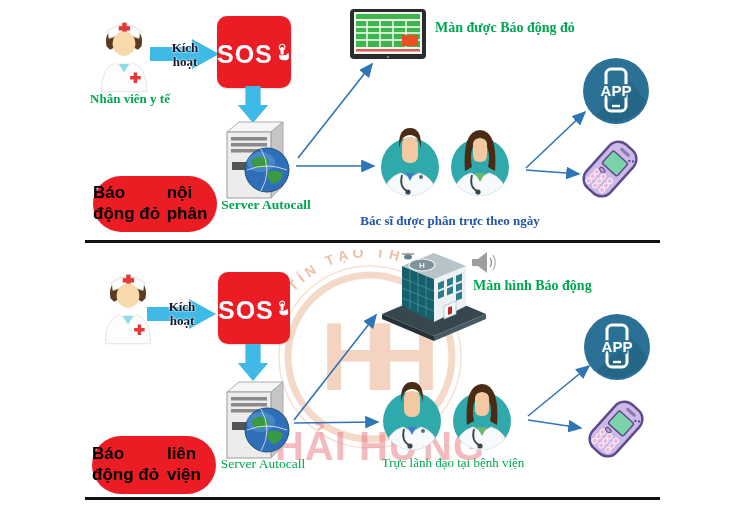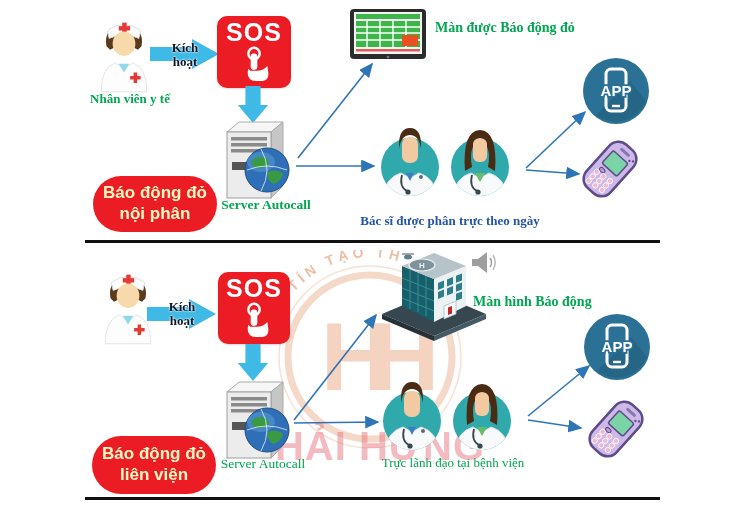--- a/index.html
+++ b/index.html
@@ -3,24 +3,24 @@
 <meta charset="utf-8">
 <style>
   html,body{margin:0;padding:0;background:#fff;}
   #canvas{position:relative;width:750px;height:512px;background:#fff;overflow:hidden;
           font-family:"Liberation Serif",serif;}
   .abs{position:absolute;}
   .lbl{font-weight:bold;text-align:center;line-height:1.15;}
   .green{color:#00A651;}
   .blue{color:#2355A4;}
   .serif{font-family:"Liberation Serif",serif;}
-  .badge{background:#EC1C24;border-radius:30px;color:#fef9c3;display:flex;flex-direction:column;
+  .badge{background:#EC1C24;border-radius:30px;color:#000000;display:flex;flex-direction:row;
          justify-content:center;align-items:center;font-family:"Liberation Sans",sans-serif;
          font-weight:bold;font-size:17px;line-height:1.22;z-index:3;}
-  .sos{background:#EC1C24;border-radius:10px;display:flex;flex-direction:column;align-items:center;
+  .sos{background:#EC1C24;border-radius:10px;display:flex;flex-direction:row;align-items:center;
        z-index:3;box-shadow:0 1px 2px rgba(0,0,0,.15);}
   .sos .sostxt{color:#fff;font-family:"Liberation Sans",sans-serif;font-weight:bold;
        font-size:25px;letter-spacing:1px;margin-top:4px;line-height:1;}
   .trigger{z-index:4;font-size:13px;font-weight:bold;color:#0f172a;text-align:center;line-height:14px;
        text-shadow:0 0 2px #fff,0 0 2px #fff;}
   .divider{background:#111;height:3px;z-index:3;}
   .icon{z-index:3;}
   .wm{z-index:1;}
   .arrows{z-index:2;pointer-events:none;}
   .wm-name{font-family:"Liberation Sans",sans-serif;font-weight:bold;font-size:40px;
@@ -289,21 +289,21 @@
     <text x="44" y="20" text-anchor="middle" font-family="Liberation Sans,sans-serif" font-weight="bold" font-size="8" fill="#ECF1F3">H</text>
     <line x1="24" y1="6" x2="36" y2="6" stroke="#555" stroke-width="1"></line>
     <ellipse cx="30" cy="9" rx="4" ry="2.5" fill="#607D8B"></ellipse>
   </svg>
 
   <svg class="abs icon" style="left:472px;top:252px" width="26" height="22" viewBox="0 0 26 22">
     <polygon points="0,7 6,7 15,0 15,21 6,14 0,14" fill="#9E9E9E"></polygon>
     <path d="M18 6 Q21 10.5 18 15" stroke="#9E9E9E" stroke-width="1.5" fill="none"></path>
     <path d="M21 3 Q25.5 10.5 21 18" stroke="#9E9E9E" stroke-width="1.5" fill="none" opacity="0.7"></path>
   </svg>
-  <div class="abs serif green" style="left:473px;top:294px;font-size:14px;font-weight:bold;line-height:16px">
+  <div class="abs serif green" style="left:473px;top:278px;font-size:14px;font-weight:bold;line-height:16px">
     <span>Màn hình Báo động</span><br>
   </div>
 
   <svg class="abs icon" style="left:382px;top:379px" width="60" height="72" viewBox="0 0 60 72">
     <defs>
         <clipPath id="cm2">
           <circle cx="30" cy="42" r="29"></circle>
         </clipPath>
       </defs>
     <circle cx="30" cy="42" r="29" fill="#2FA9AC"></circle>

